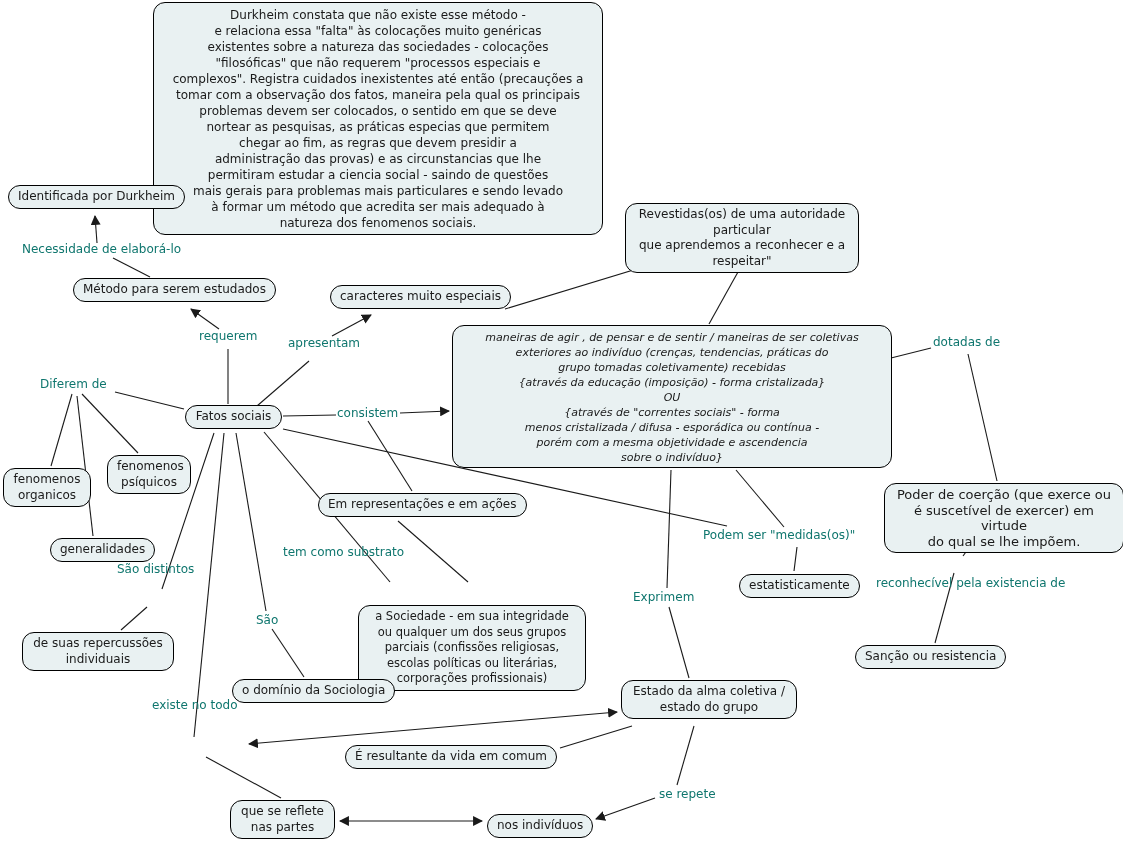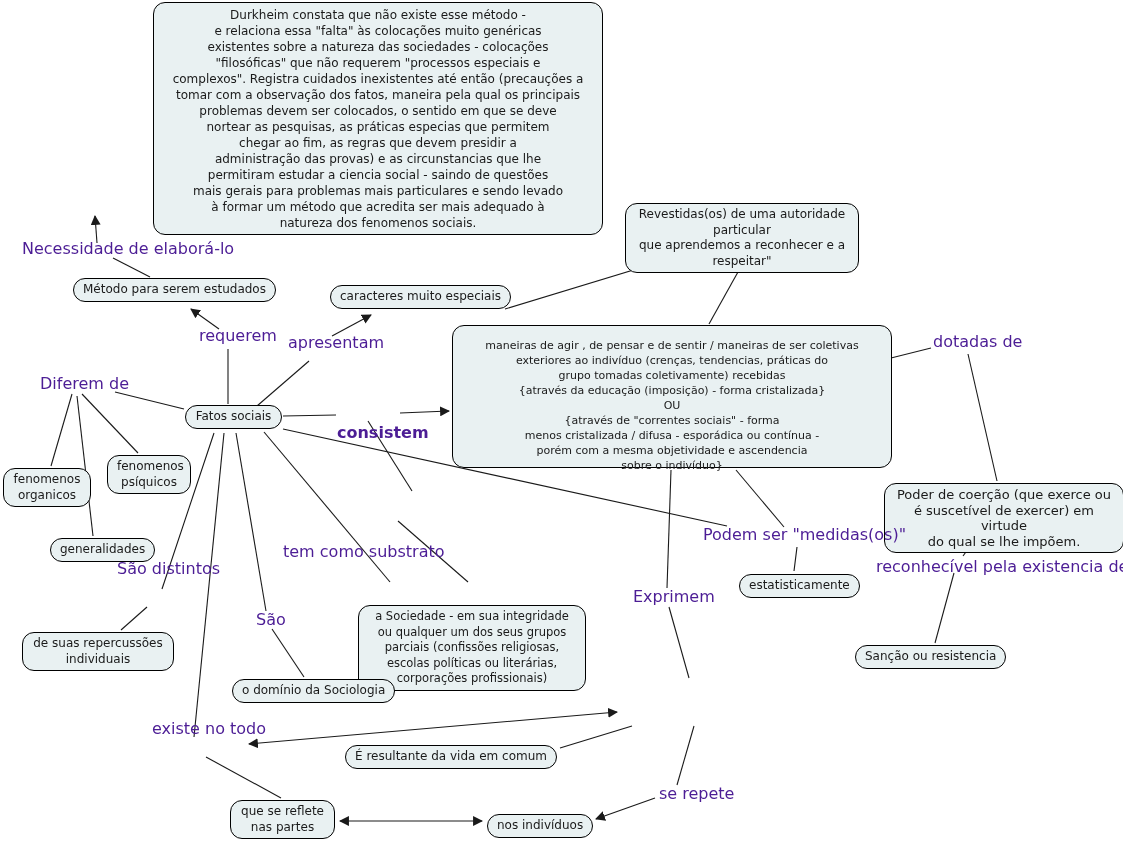--- a/index.html
+++ b/index.html
@@ -21,59 +21,59 @@
     padding:3px 9px;
     font-size:12px;
     line-height:15.5px;
     text-align:center;
     white-space:nowrap;
     box-shadow:0 0 0 1px rgba(255,255,255,0.0);
   }
   .node.multi{white-space:pre-line;}
   .edge-label{
     position:absolute;
-    font-size:16px;
+    font-size:12px;
     line-height:14px;
     white-space:nowrap;
-    color:#4c1d95;
+    color:#0f766e;
   }
   #n-durkheim-note{left:153px;top:2px;width:450px;height:233px;font-size:12px;line-height:16px;padding:4px 6px;}
   #n-identificada{left:8px;top:185px;}
   #n-metodo{left:73px;top:278px;}
   #n-caracteres{left:330px;top:285px;}
   #n-revestidas{left:625px;top:203px;width:234px;}
-  #n-maneiras{left:452px;top:325px;width:440px;height:143px;font-size:11px;line-height:15px;padding:12px;}
+  #n-maneiras{left:452px;top:325px;width:440px;height:143px;font-size:11px;line-height:15px;padding:4px;font-style:italic;}
   #n-fatos{left:185px;top:405px;width:97px;}
   #n-organicos{left:3px;top:468px;width:88px;}
   #n-psiquicos{left:107px;top:455px;width:84px;}
   #n-generalidades{left:50px;top:538px;}
   #n-repercussoes{left:22px;top:632px;width:152px;}
   #n-representacoes{left:318px;top:493px;}
   #n-sociedade{left:358px;top:585px;width:228px;font-size:11.5px;margin-top:20px;}
   #n-estatisticamente{left:739px;top:574px;}
   #n-poder{left:884px;top:483px;width:240px;font-size:13px;}
   #n-sancao{left:855px;top:645px;}
   #n-estado{left:621px;top:680px;width:176px;}
   #n-dominio{left:232px;top:679px;}
   #n-resultante{left:345px;top:745px;}
   #n-reflete{left:230px;top:800px;width:105px;}
   #n-individuos{left:487px;top:814px;}
   #l-necessidade{left:22px;top:242px;}
   #l-requerem{left:199px;top:329px;}
   #l-apresentam{left:288px;top:336px;}
   #l-diferem{left:40px;top:377px;text-align:right;}
-  #l-consistem{left:337px;top:426px;font-weight:bold;}
+  #l-consistem{left:337px;top:406px;}
   #l-dotadas{left:933px;top:335px;}
   #l-tem-substrato{left:283px;top:545px;}
   #l-sao-distintos{left:117px;top:562px;}
   #l-sao{left:256px;top:613px;}
   #l-podem-ser{left:703px;top:528px;}
   #l-exprimem{left:633px;top:590px;}
-  #l-reconhecivel{left:876px;top:560px;text-align:center;}
-  #l-existe{left:152px;top:722px;}
+  #l-reconhecivel{left:876px;top:576px;text-align:center;}
+  #l-existe{left:152px;top:698px;}
   #l-se-repete{left:659px;top:787px;}
   line{stroke:#1a1a1a;stroke-width:1.1;}
 </style>
 </head>
 <body>
 
 <div id="canvas">
 
   <svg class="wires" viewBox="0 0 1123 845">
     <defs>
@@ -127,20 +127,21 @@
 complexos". Registra cuidados inexistentes até então (precauções a
 tomar com a observação  dos fatos, maneira pela qual os principais
 problemas devem ser colocados, o sentido em que se deve
 nortear as pesquisas, as práticas especias que permitem
 chegar ao fim, as regras que devem presidir a
 administração das provas) e as circunstancias que lhe
 permitiram estudar a ciencia social - saindo de questões
 mais gerais para problemas mais particulares e sendo levado
 à formar um método que acredita ser mais adequado  à
 natureza dos fenomenos sociais.</div>
+  <div id="n-identificada" class="node">Identificada por Durkheim</div>
   <div id="n-metodo" class="node">Método para serem estudados</div>
   <div id="n-caracteres" class="node">caracteres muito especiais</div>
   <div id="n-revestidas" class="node multi">Revestidas(os) de uma autoridade particular
 que aprendemos a reconhecer e a respeitar"</div>
   <div id="n-maneiras" class="node multi">maneiras de agir , de pensar e de sentir / maneiras de ser coletivas
 exteriores ao indivíduo (crenças, tendencias, práticas do
 grupo tomadas coletivamente)  recebidas
 {através da educação (imposição) - forma cristalizada}
 OU
 {através de "correntes sociais" - forma
@@ -148,30 +149,33 @@
 porém com a mesma objetividade e ascendencia
 sobre o indivíduo}</div>
   <div id="n-fatos" class="node">Fatos sociais</div>
   <div id="n-organicos" class="node multi">fenomenos
 organicos</div>
   <div id="n-psiquicos" class="node multi">fenomenos
 psíquicos</div>
   <div id="n-generalidades" class="node">generalidades</div>
   <div id="n-repercussoes" class="node multi">de suas repercussões
 individuais</div>
+  <div id="n-representacoes" class="node">Em representações e em ações</div>
   <div id="n-sociedade" class="node multi">a Sociedade - em sua integridade
 ou qualquer um dos seus grupos
 parciais (confissões religiosas,
 escolas políticas ou literárias,
 corporações profissionais)</div>
   <div id="n-estatisticamente" class="node">estatisticamente</div>
   <div id="n-poder" class="node multi">Poder de coerção (que exerce ou
 é suscetível de exercer) em virtude
 do qual se lhe impõem.</div>
   <div id="n-sancao" class="node">Sanção ou resistencia</div>
+  <div id="n-estado" class="node multi">Estado da alma coletiva /
+estado do grupo</div>
   <div id="n-resultante" class="node">É resultante da vida em comum</div>
   <div id="n-dominio" class="node">o domínio da Sociologia</div>
   <div id="n-reflete" class="node multi">que se reflete
 nas partes</div>
   <div id="n-individuos" class="node">nos indivíduos</div>
 
   <span id="l-necessidade" class="edge-label">Necessidade de elaborá-lo</span>
   <span id="l-requerem" class="edge-label">requerem</span>
   <span id="l-apresentam" class="edge-label">apresentam</span>
   <span id="l-diferem" class="edge-label">Diferem de</span>

